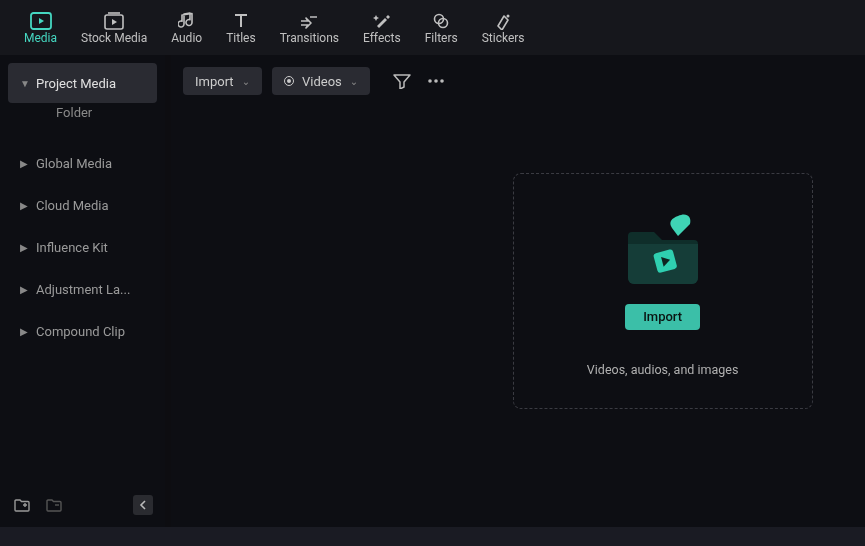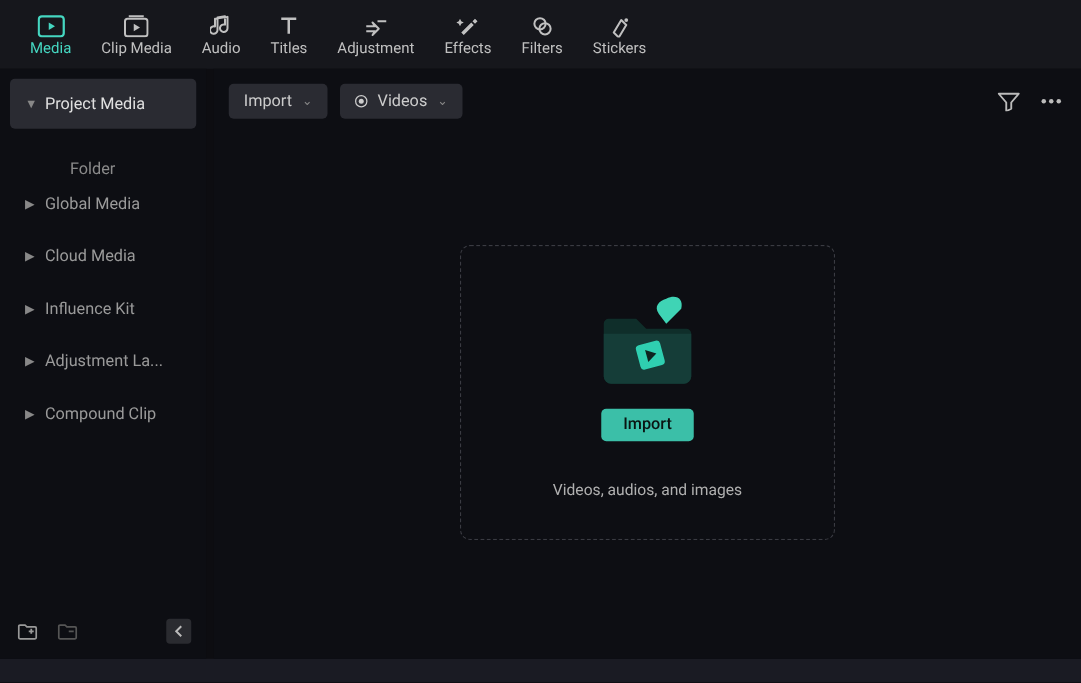--- a/index.html
+++ b/index.html
@@ -73,21 +73,21 @@
   .sidebar-item .arrow {
     width: 8px;
     display: flex;
     align-items: center;
     font-size: 10px;
     color: #888;
   }
   .sidebar-child {
     height: 38px;
     display: flex;
-    align-items: flex-end;
+    align-items: flex-start;
     padding-left: 48px;
     font-size: 13px;
     color: #8a8a8a;
     cursor: pointer;
   }
   .sidebar-footer {
     height: 28px;
     display: flex;
     align-items: center;
     padding: 0 4px;
@@ -113,21 +113,21 @@
     justify-content: center;
     cursor: pointer;
     color: #aaa;
   }
 
   
   .content {
     flex: 1;
     background: #0d0e13;
     display: flex;
-    flex-direction: column;
+    flex-direction: row;
     margin-left: 6px;
   }
   .content-toolbar {
     height: 40px;
     display: flex;
     align-items: center;
     padding: 0 12px;
     gap: 10px;
     margin-top: 6px;
   }
@@ -235,21 +235,21 @@
     <span>Media</span>
   </div>
   <div class="nav-item">
     <div class="nav-icon">
       <svg width="20" height="18" viewBox="0 0 20 18" fill="none">
           <rect x="1" y="3" width="18" height="14" rx="2" stroke="#c0c0c0" stroke-width="1.6"></rect>
           <path d="M4 1h12" stroke="#c0c0c0" stroke-width="1.6"></path>
           <polygon points="8,7 13,10 8,13" fill="#c0c0c0"></polygon>
         </svg>
     </div>
-    <span>Clip Media</span>
+    <span>Stock Media</span>
   </div>
   <div class="nav-item">
     <div class="nav-icon">
       <svg width="18" height="18" viewBox="0 0 18 18" fill="none">
           <path d="M6 2v10a3 3 0 1 1-2-2.8V3l10-1.5v9a3 3 0 1 1-2-2.8V1L6 2z" stroke="#c0c0c0" stroke-width="1.6" stroke-linejoin="round"></path>
         </svg>
     </div>
     <span>Audio</span>
   </div>
   <div class="nav-item">
@@ -259,21 +259,21 @@
         </svg>
     </div>
     <span>Titles</span>
   </div>
   <div class="nav-item">
     <div class="nav-icon">
       <svg width="20" height="16" viewBox="0 0 20 16" fill="none">
           <path d="M2 12h7l-2 3 5-5-5-5 2 3H2M18 4h-7" stroke="#c0c0c0" stroke-width="1.6" stroke-linejoin="round"></path>
         </svg>
     </div>
-    <span>Adjustment</span>
+    <span>Transitions</span>
   </div>
   <div class="nav-item">
     <div class="nav-icon">
       <svg width="18" height="18" viewBox="0 0 18 18" fill="none">
           <path d="M4 14L12 6l2 2-8 8zM13 5l2-2 2 2-2 2zM3 3l1 2 2 1-2 1-1 2-1-2-2-1 2-1z" fill="#c0c0c0"></path>
         </svg>
     </div>
     <span>Effects</span>
   </div>
   <div class="nav-item">

